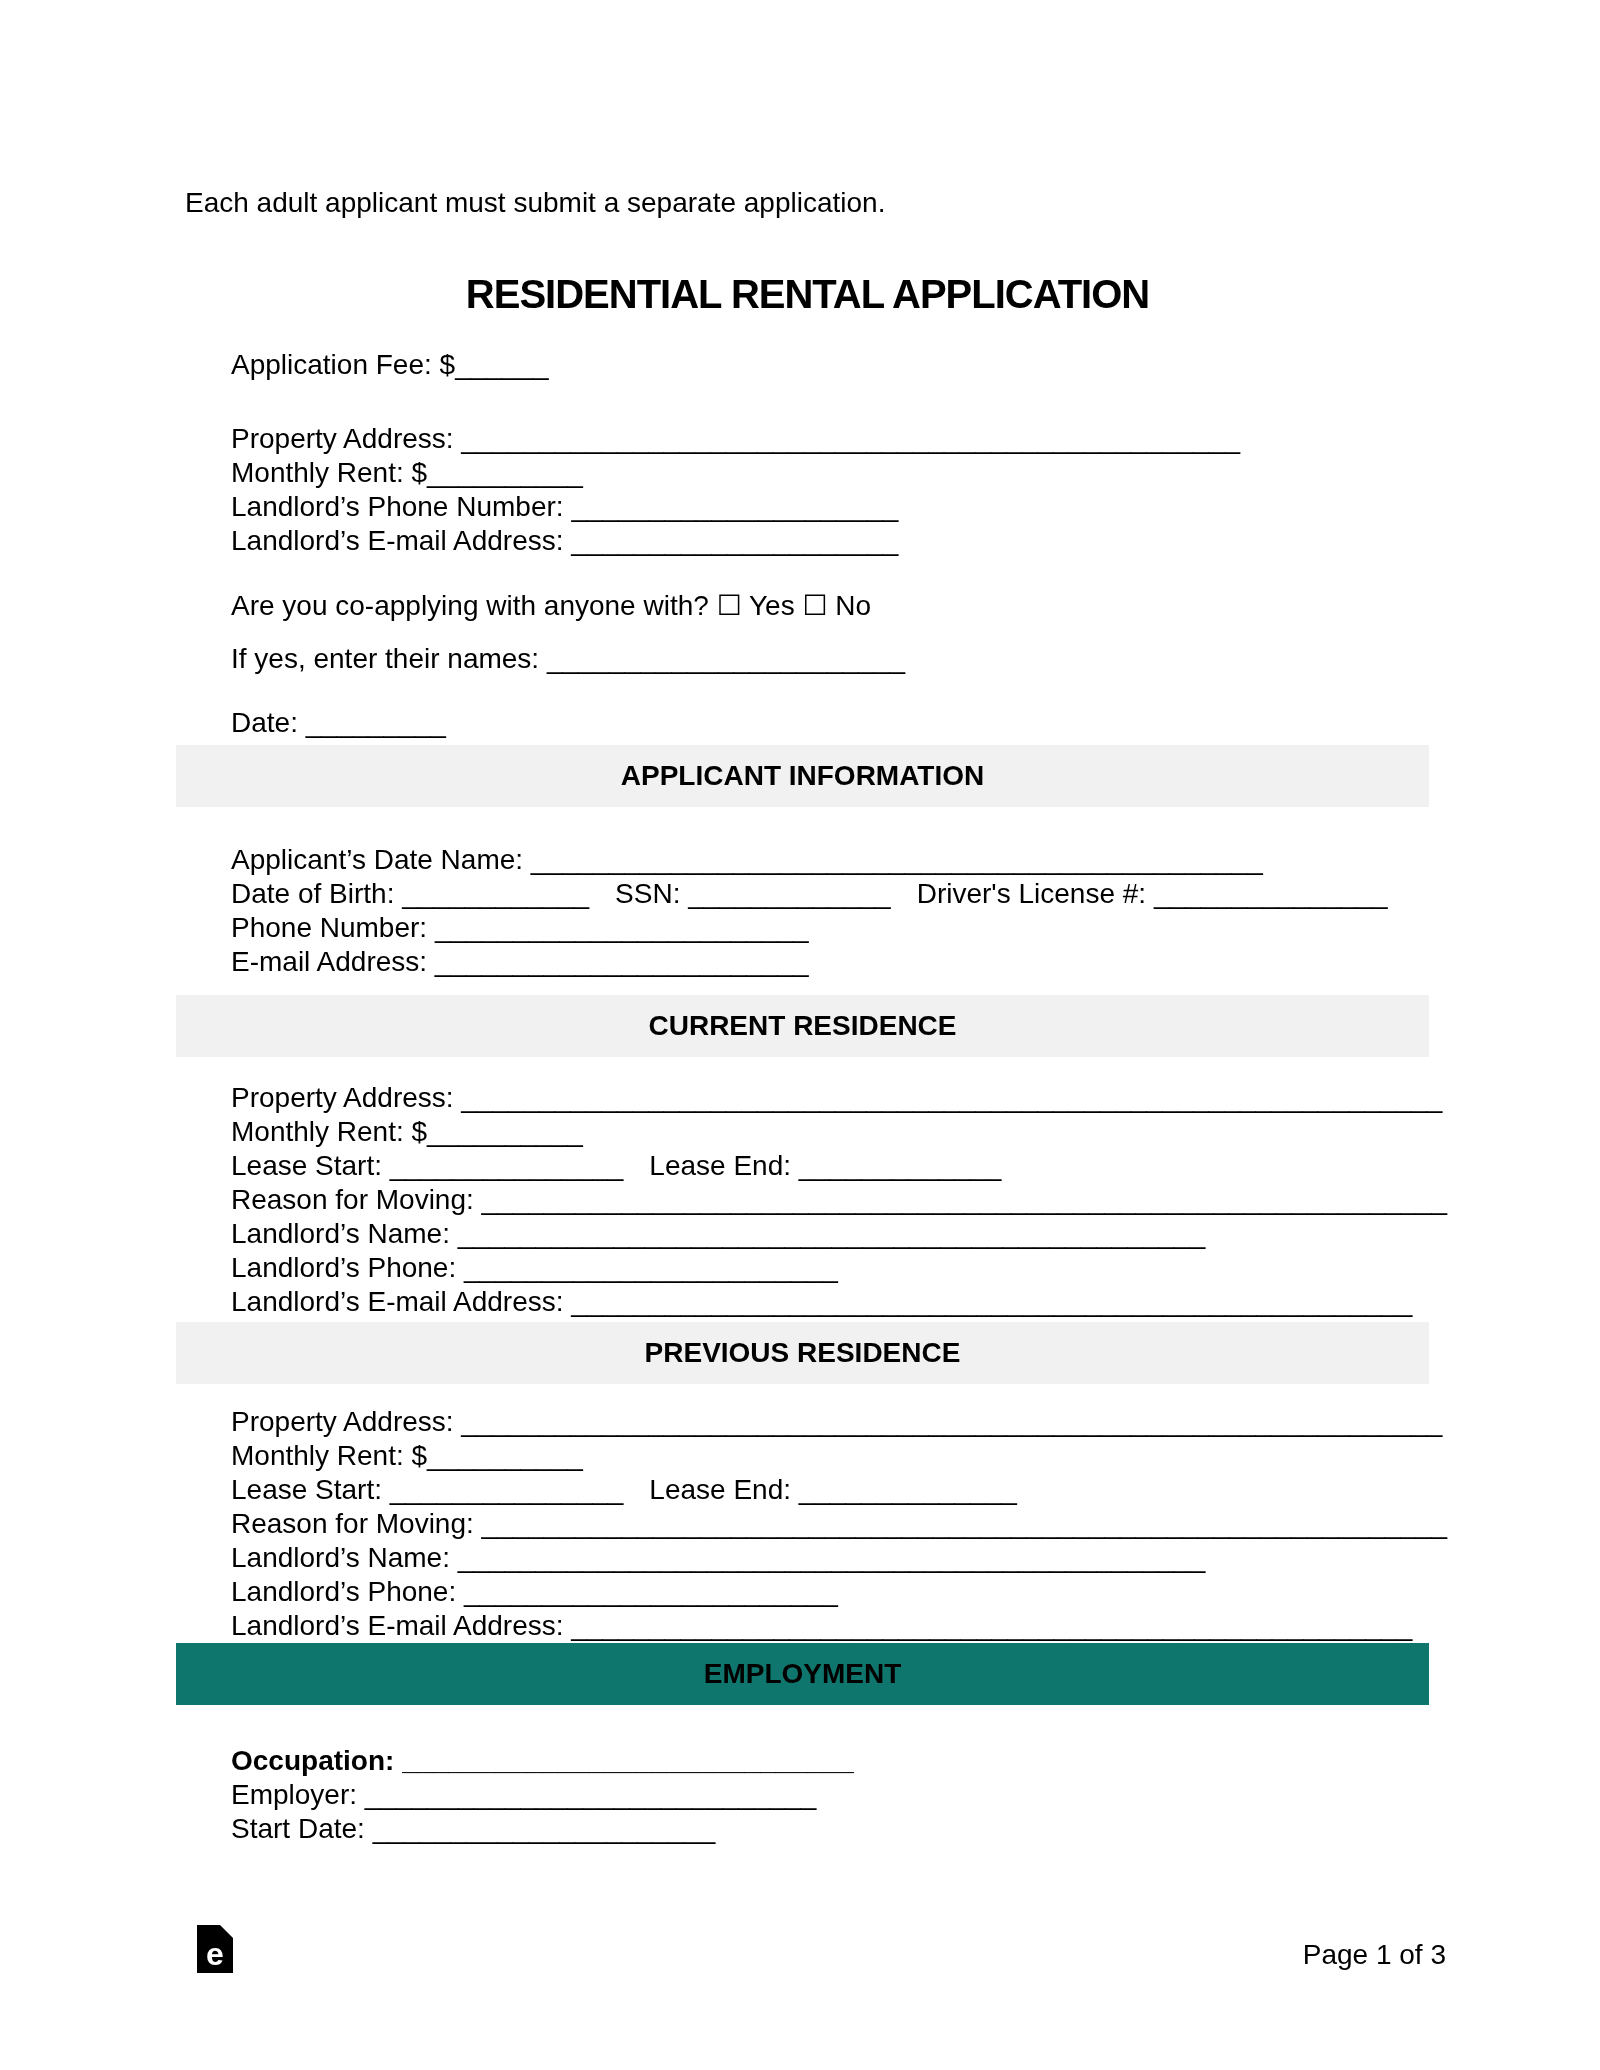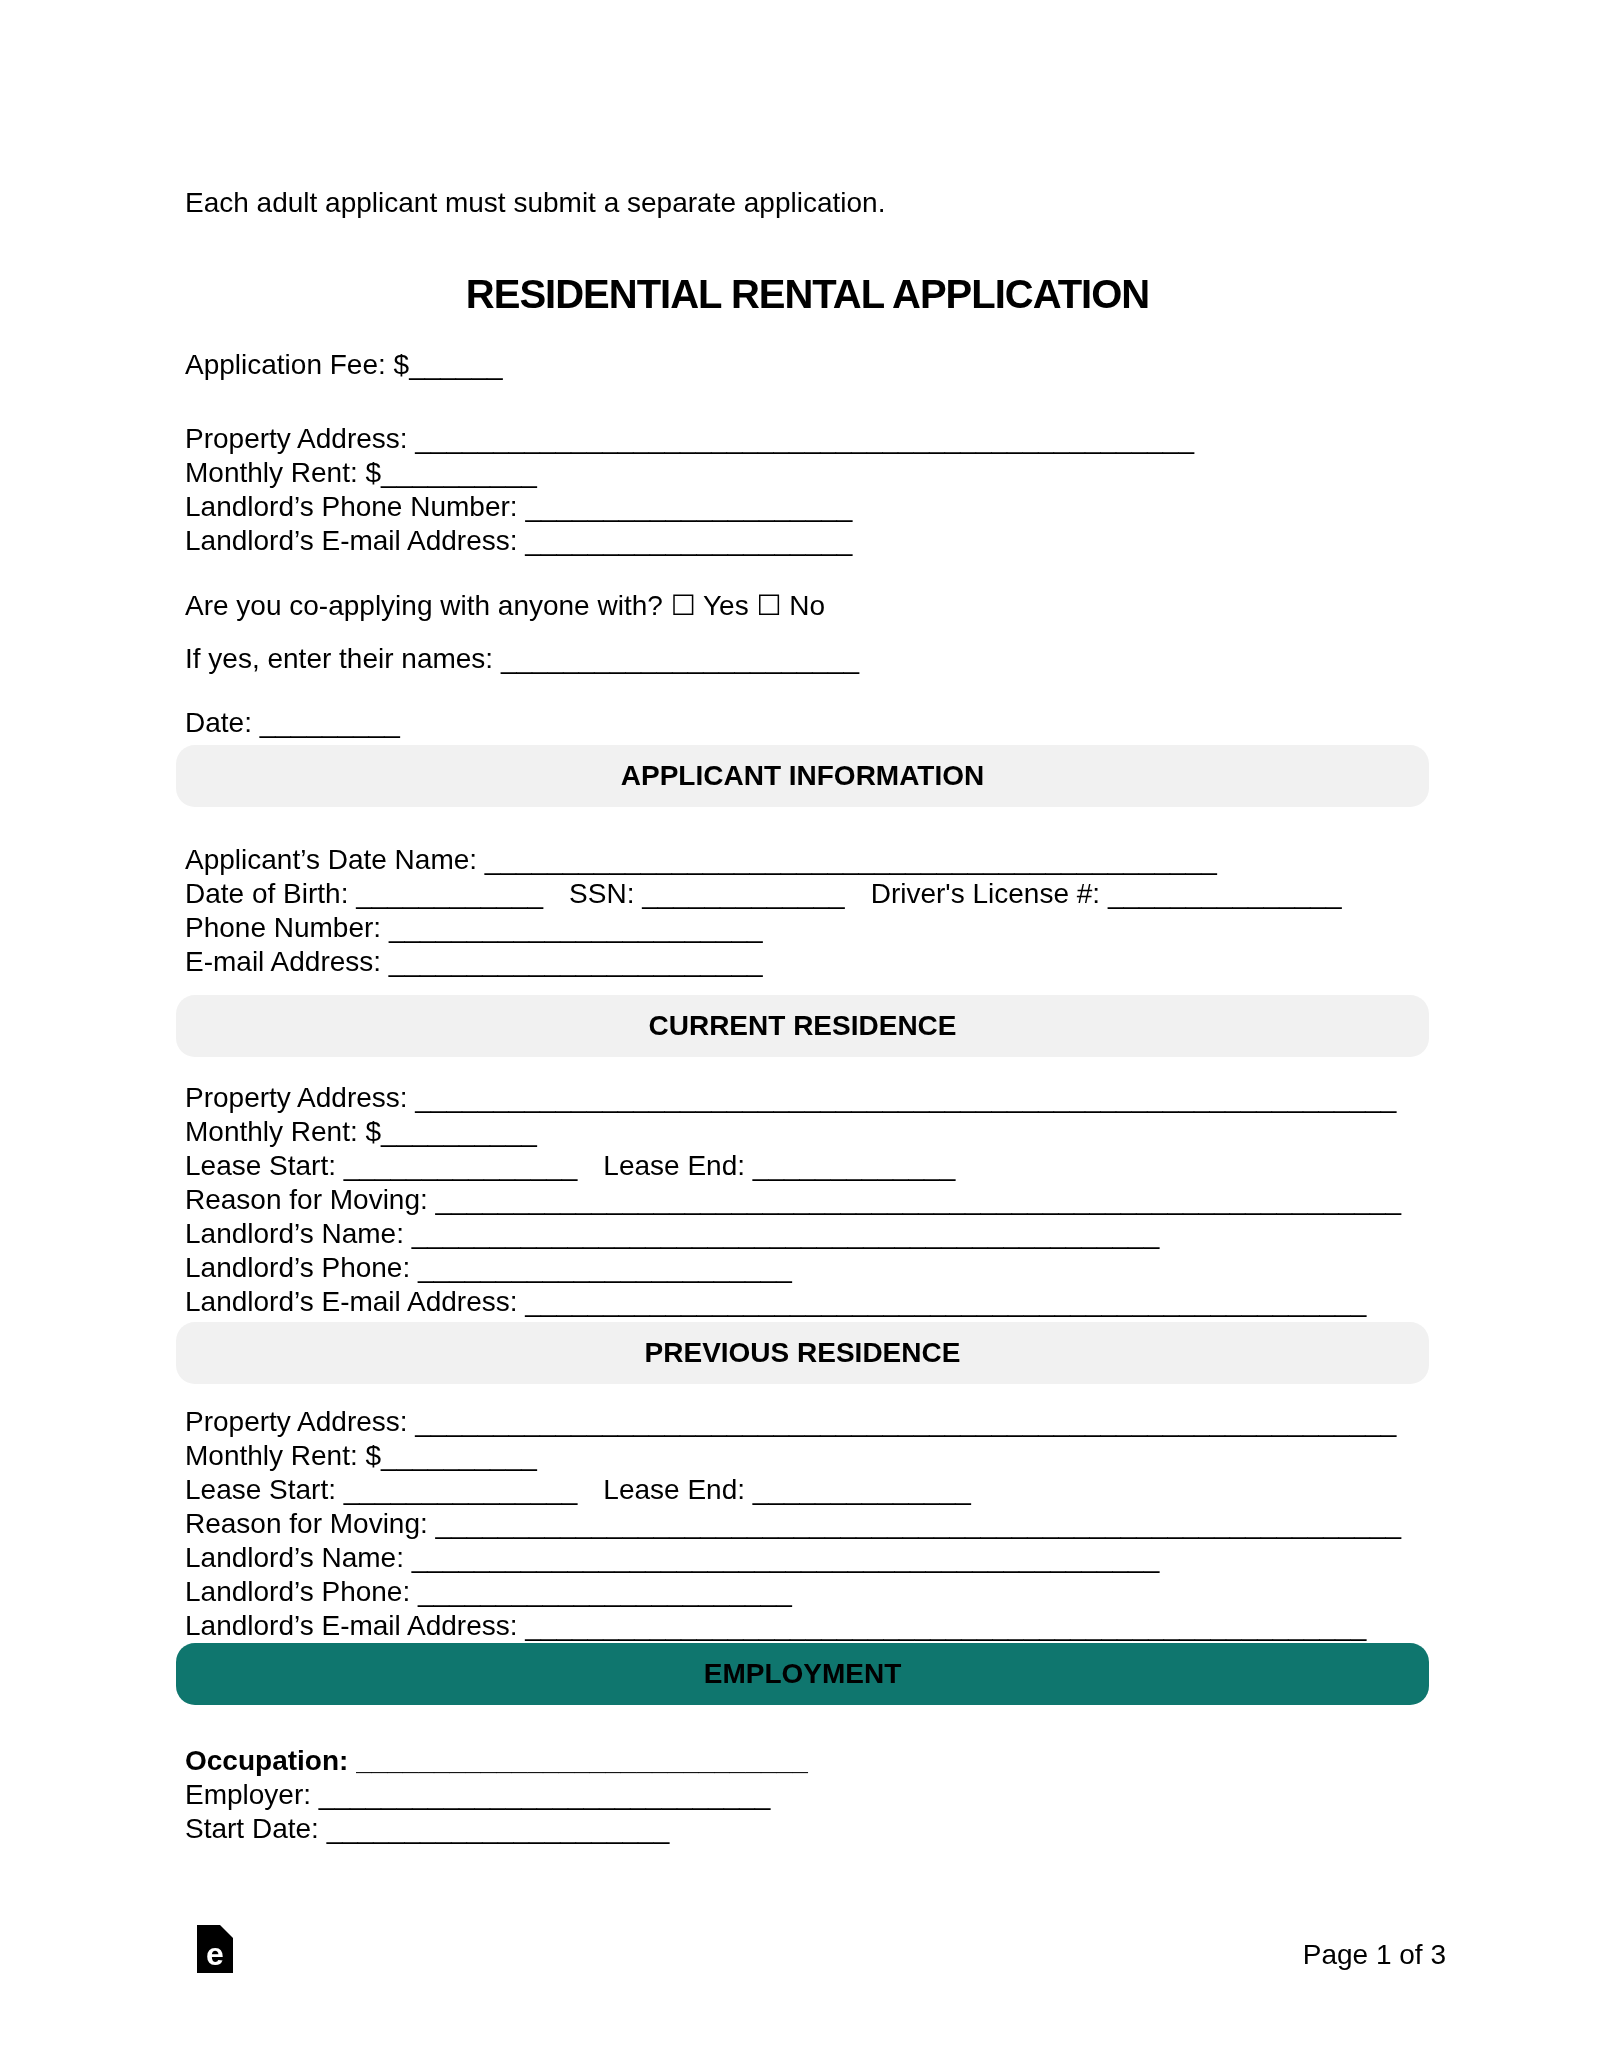--- a/index.html
+++ b/index.html
@@ -24,40 +24,39 @@
     line-height:34px;
   }
   .doc-title{
     margin-top:50px;
     font-size:40px;
     font-weight:bold;
     line-height:48px;
     text-align:center;
     letter-spacing:-1px;
   }
-  .rows{margin-top:0;}
+  .rows{margin-top:0;margin-left:46px;}
   .intro-rows{margin-top:30px;}
   .row{
     line-height:34px;
     white-space:pre;
   }
   .blank{letter-spacing:0;}
   .cb{font-family:"DejaVu Sans",sans-serif;}
   .gap{display:inline-block;width:26px;}
   .band{
     margin-left:-9px;
     width:1253px;
     height:62px;
     background:#f1f1f1;
     display:flex;
     align-items:center;
     justify-content:center;
     font-weight:bold;
     font-size:28px;
-    border-radius:19px;
   }
   .footer-logo{
     position:absolute;
     left:197px;
     top:1925px;
     width:36px;
     height:48px;
     background:#000000;
   }
   .footer-logo::before{

